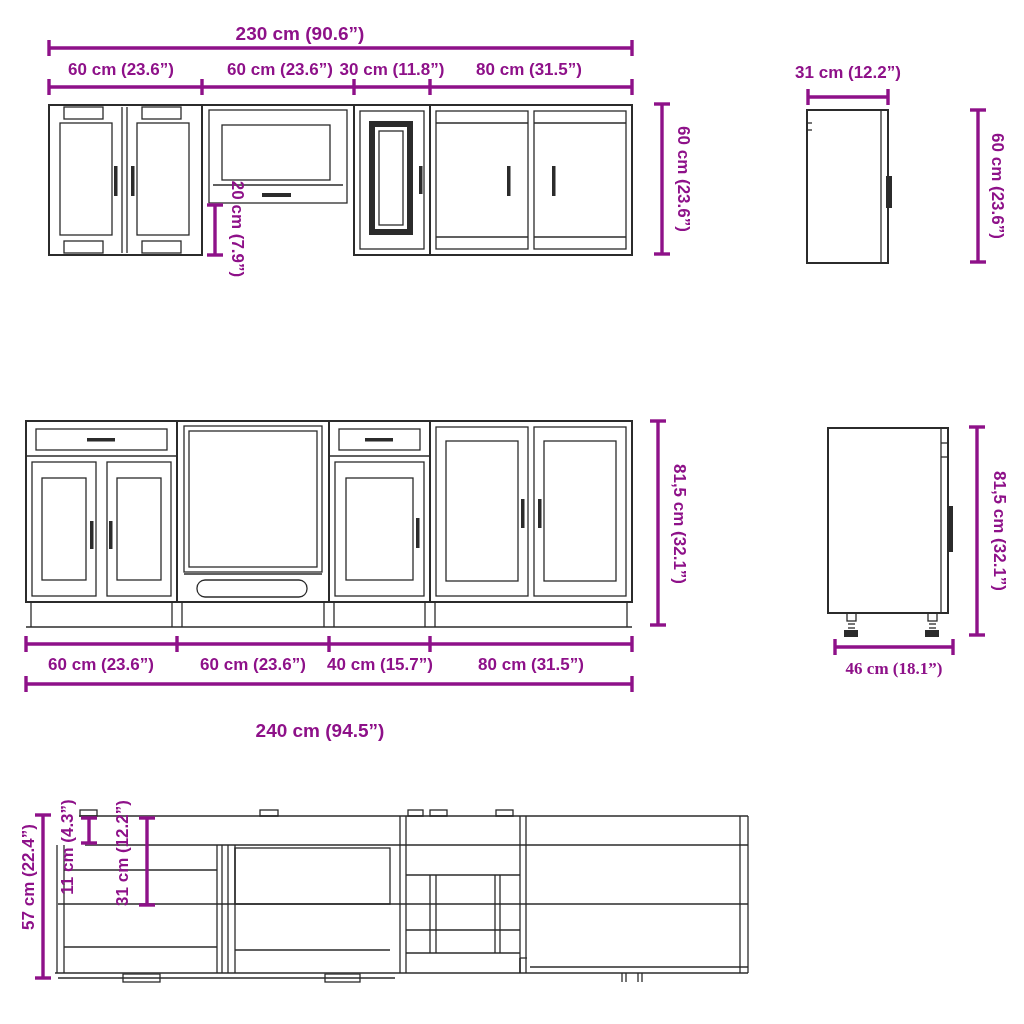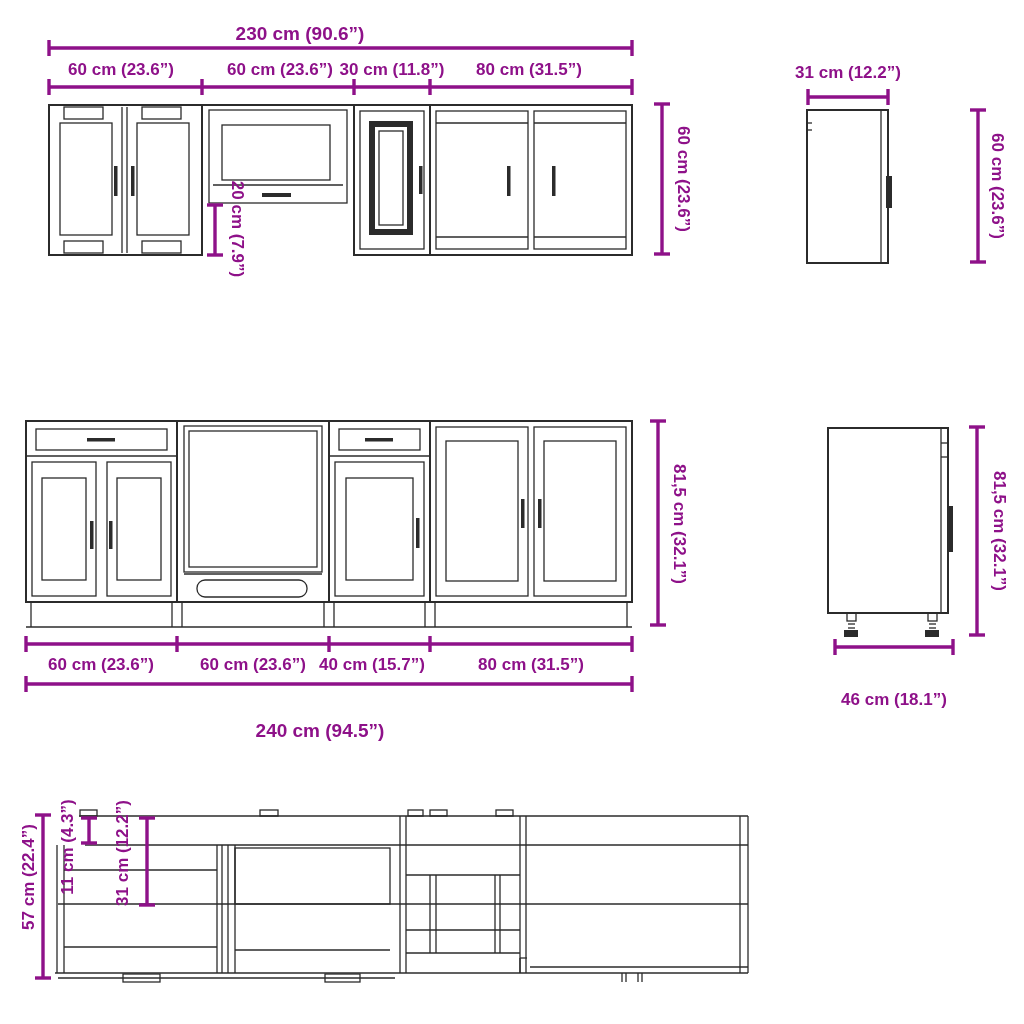--- a/index.html
+++ b/index.html
@@ -284,24 +284,24 @@
   <div class="dim-label" style="left:280px;top:69px;">60 cm (23.6”)</div>
   <div class="dim-label" style="left:392px;top:69px;text-align:right;">30 cm (11.8”)</div>
   <div class="dim-label" style="left:529px;top:69px;">80 cm (31.5”)</div>
   <div class="dim-label rot90" style="left:683px;top:179px;">60 cm (23.6”)</div>
   <div class="dim-label rot90" style="left:237px;top:229px;">20 cm (7.9”)</div>
   <div class="dim-label" style="left:848px;top:72px;">31 cm (12.2”)</div>
   <div class="dim-label rot90" style="left:997px;top:186px;">60 cm (23.6”)</div>
 
   <div class="dim-label" style="left:101px;top:664px;">60 cm (23.6”)</div>
   <div class="dim-label" style="left:253px;top:664px;">60 cm (23.6”)</div>
-  <div class="dim-label" style="left:372px;top:664px;">40 cm (15.7”)</div>
+  <div class="dim-label" style="left:380px;top:664px;">40 cm (15.7”)</div>
   <div class="dim-label" style="left:531px;top:664px;">80 cm (31.5”)</div>
   <div class="dim-label big" style="left:320px;top:730px;">240 cm (94.5”)</div>
   <div class="dim-label rot90" style="left:679px;top:524px;">81,5 cm (32.1”)</div>
   <div class="dim-label rot90" style="left:999px;top:531px;">81,5 cm (32.1”)</div>
-  <div class="dim-label" style="left:894px;top:699px;">46 cm (18.1”)</div>
+  <div class="dim-label" style="left:894px;top:668px;font-family:Liberation Serif, serif;">46 cm (18.1”)</div>
 
   <div class="dim-label rotm90" style="left:28px;top:877px;">57 cm (22.4”)</div>
   <div class="dim-label rotm90" style="left:67px;top:847px;">11 cm (4.3”)</div>
   <div class="dim-label rotm90" style="left:122px;top:853px;">31 cm (12.2”)</div>
 
 </div>
 
 </body></html>

